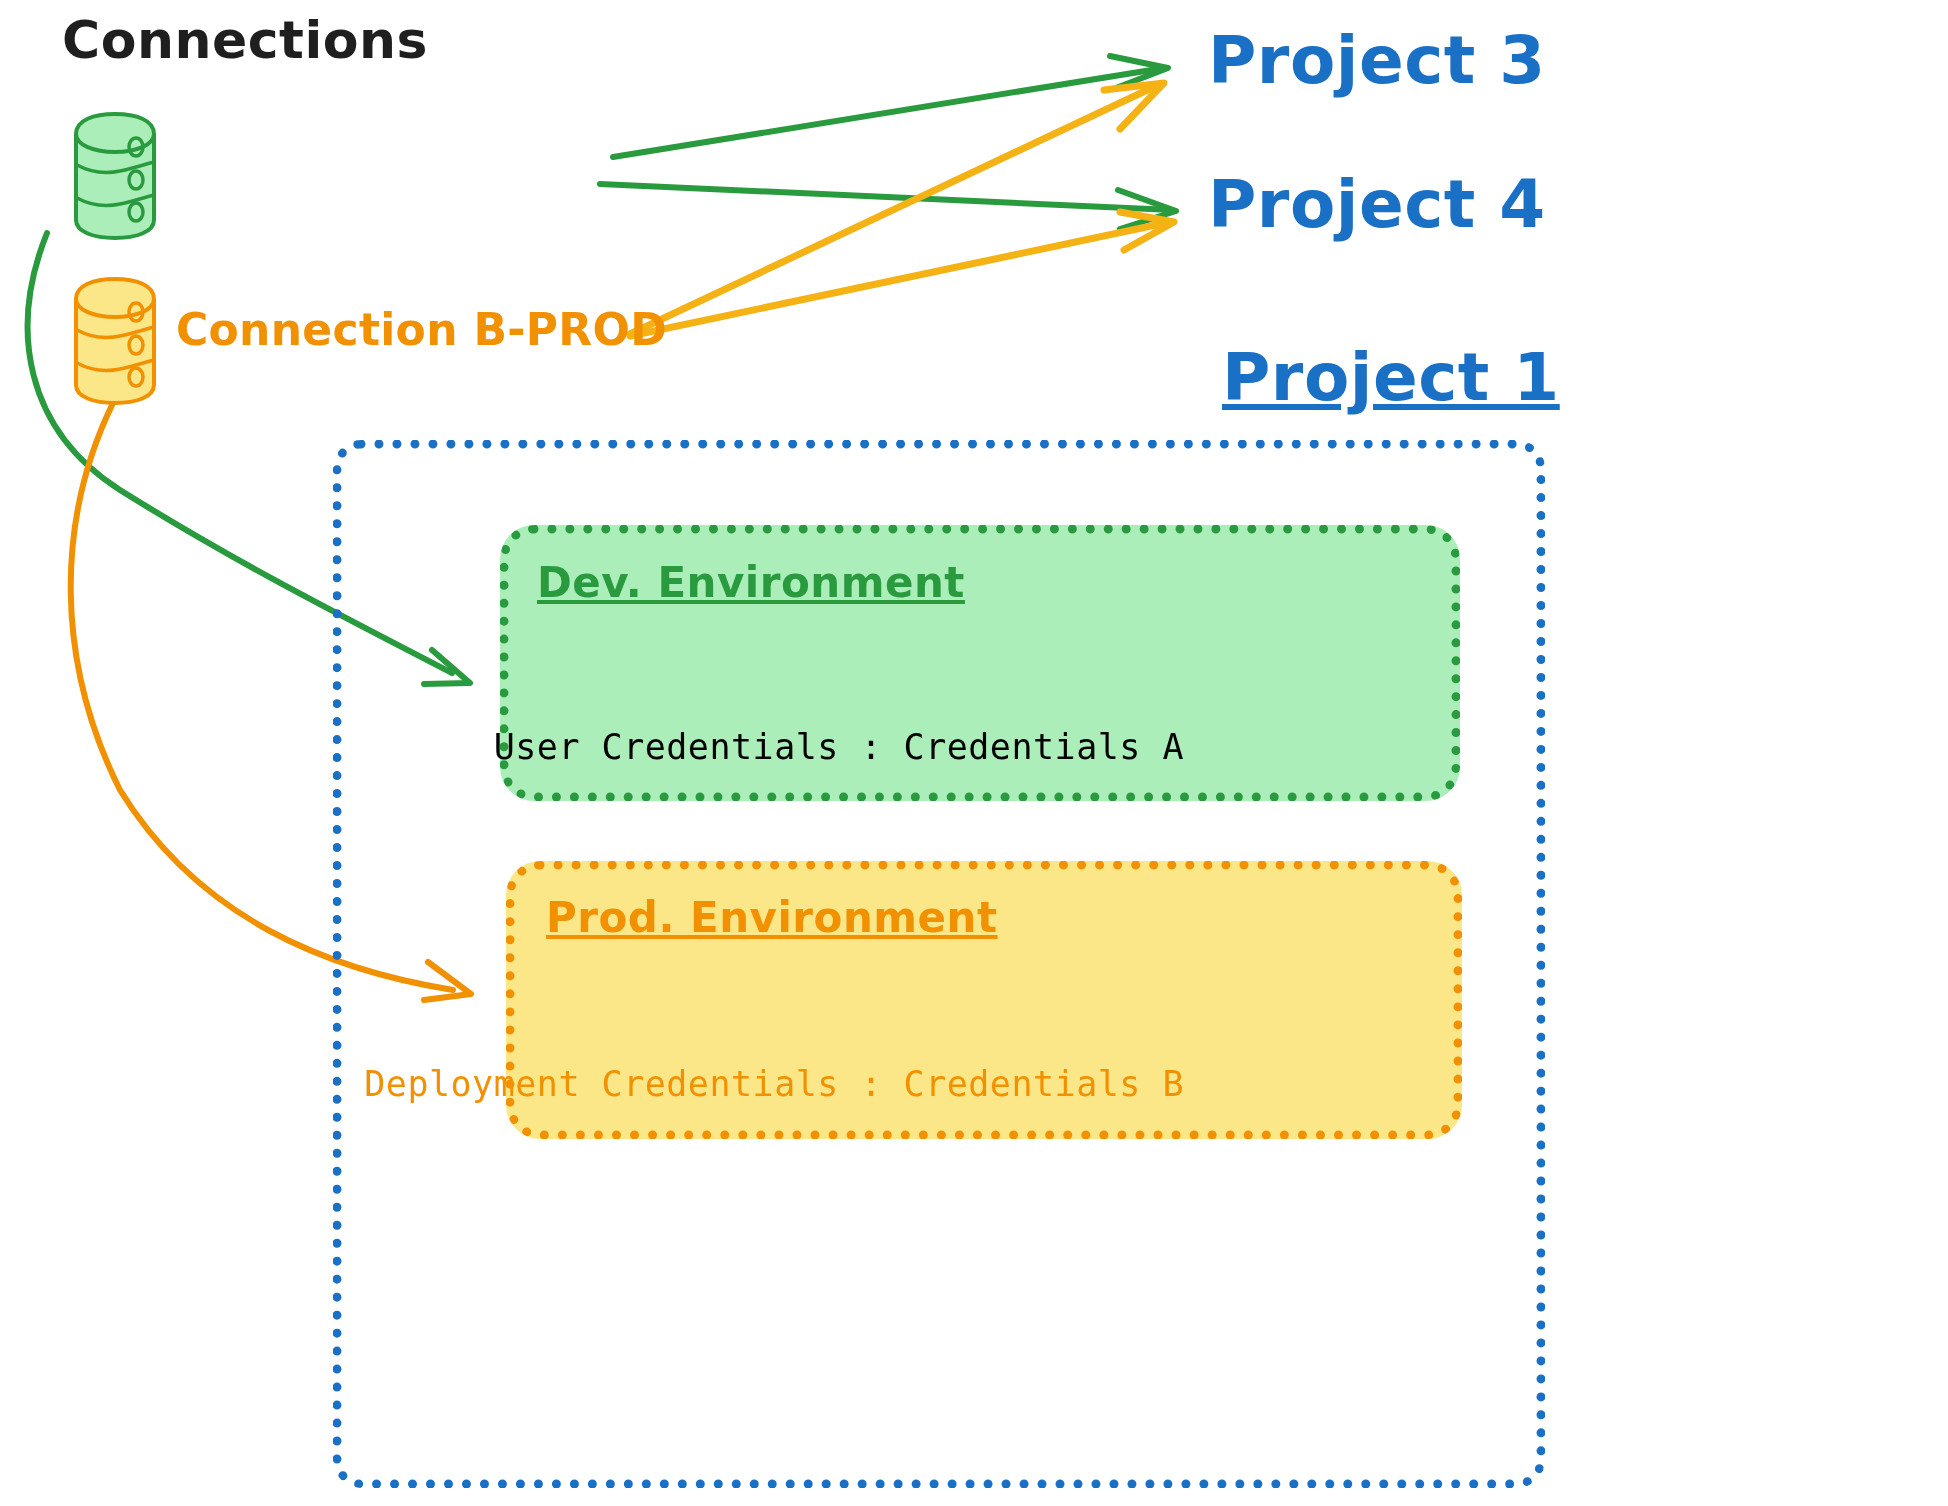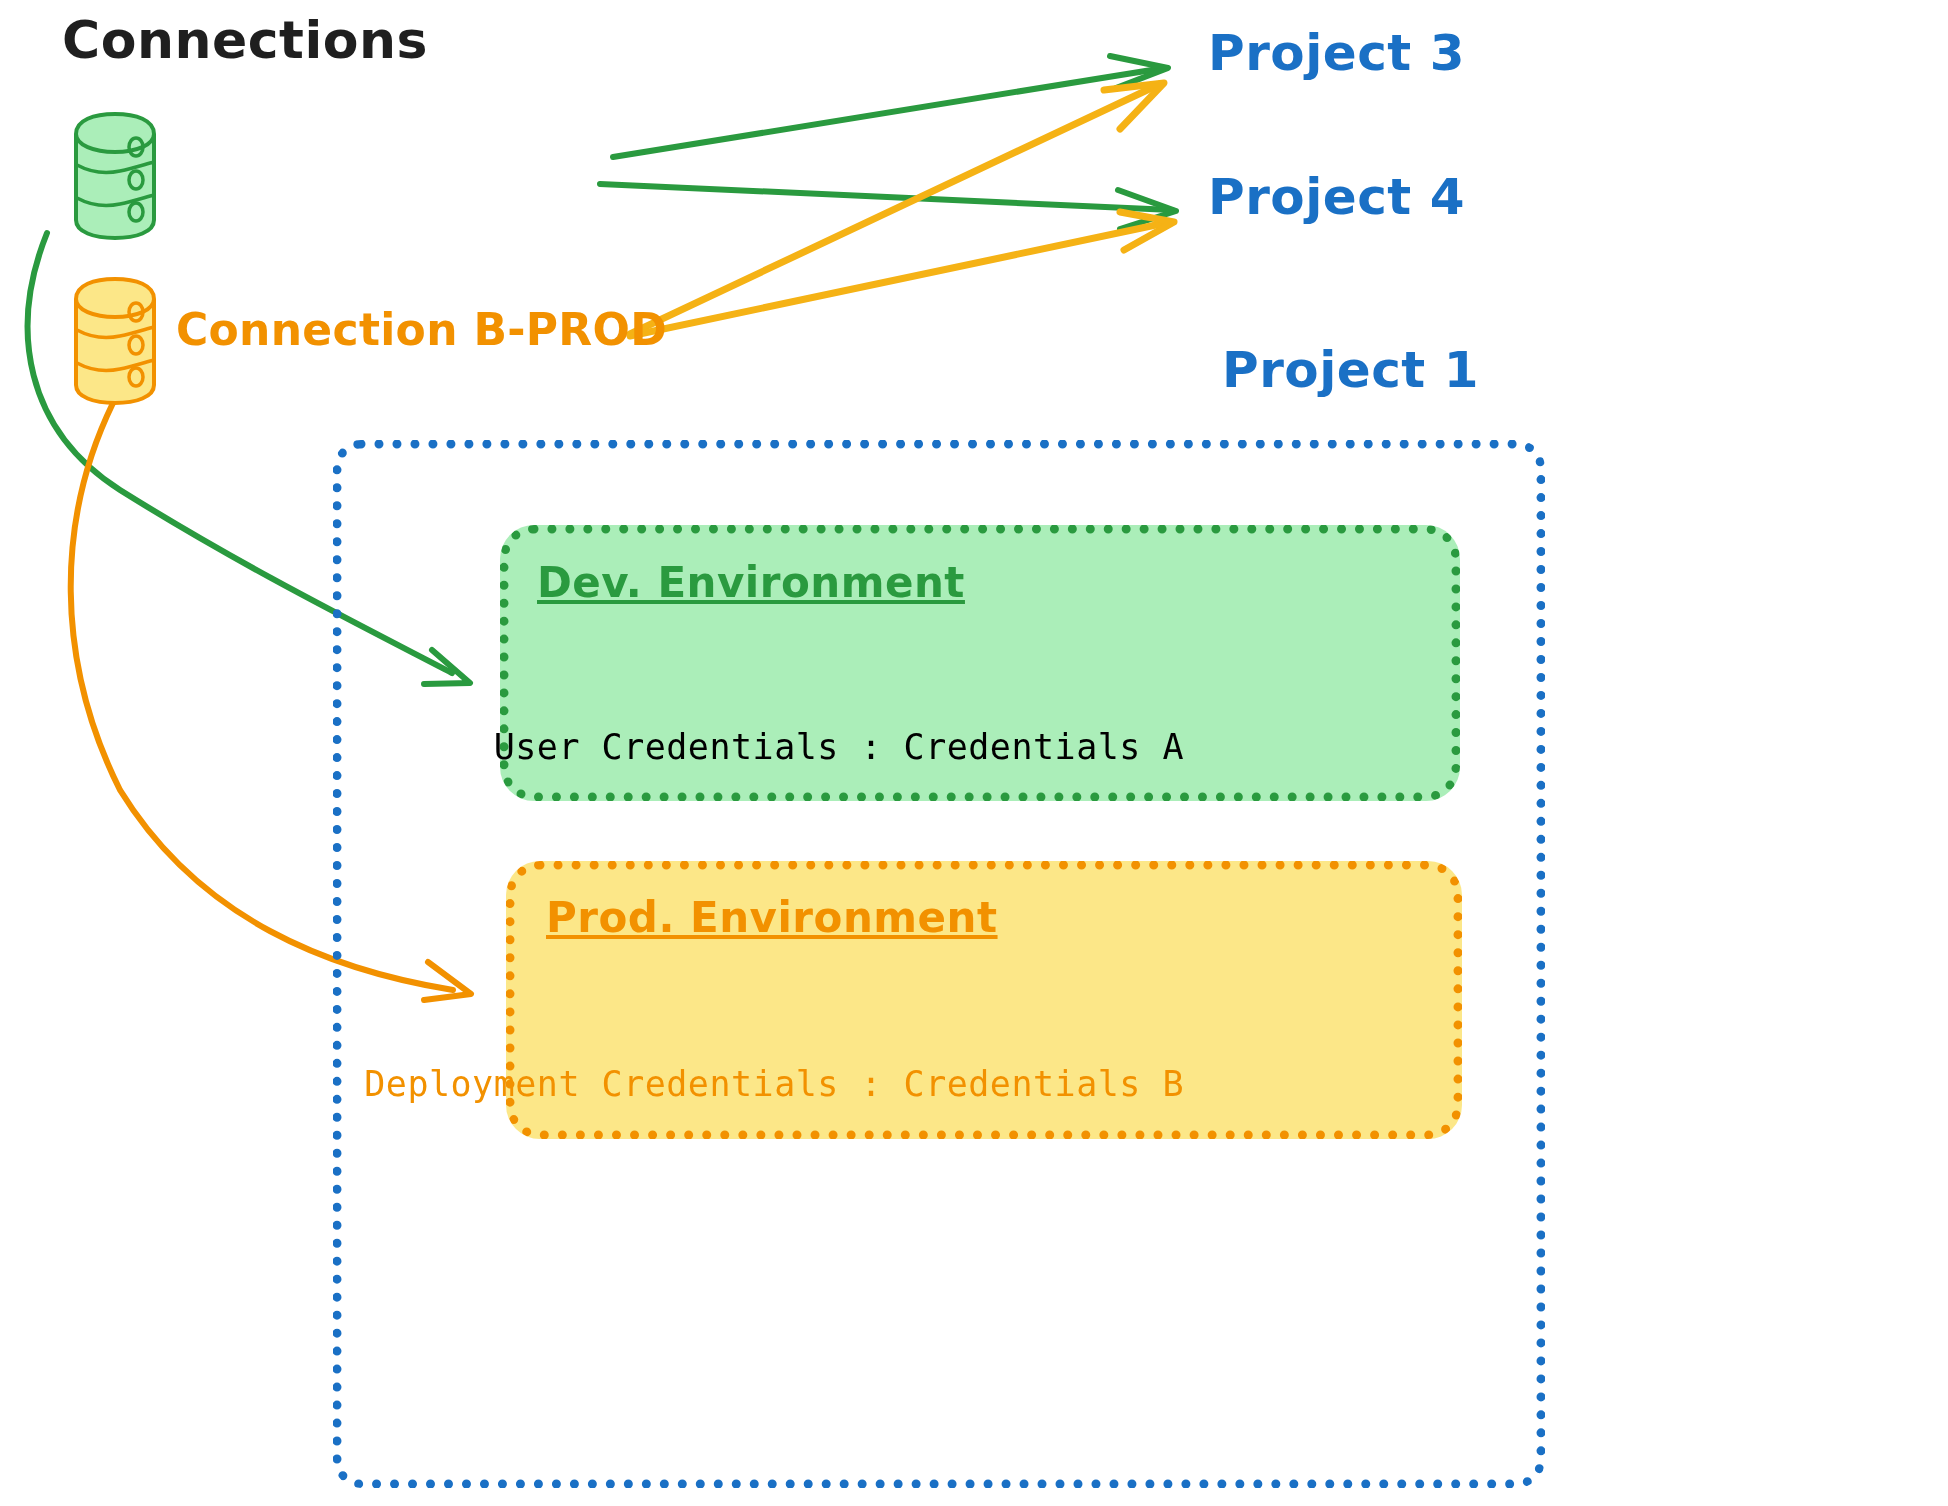--- a/index.html
+++ b/index.html
@@ -47,28 +47,28 @@
     left: 186px;
     top: 142px;
     color: #2a9a3f;
   }
   #label-conn-b {
     left: 176px;
     top: 308px;
     color: #f29100;
   }
   .project-label {
-    font-size: 50px;
+    font-size: 66px;
     font-weight: 600;
     color: #1a70c5;
     letter-spacing: 0.5px;
   }
   #label-project-3 { left: 1208px; top: 28px; }
   #label-project-2 { left: 1208px; top: 172px; }
-  #label-project-1 { left: 1222px; top: 345px; }
+  #label-project-1 { left: 1222px; top: 345px; text-decoration: underline; }
 
   
   #project1-box {
     position: absolute;
     left: 333px;
     top: 440px;
     width: 1212px;
     height: 1048px;
     border: 9px dotted #1a70c5;
     border-radius: 28px;

